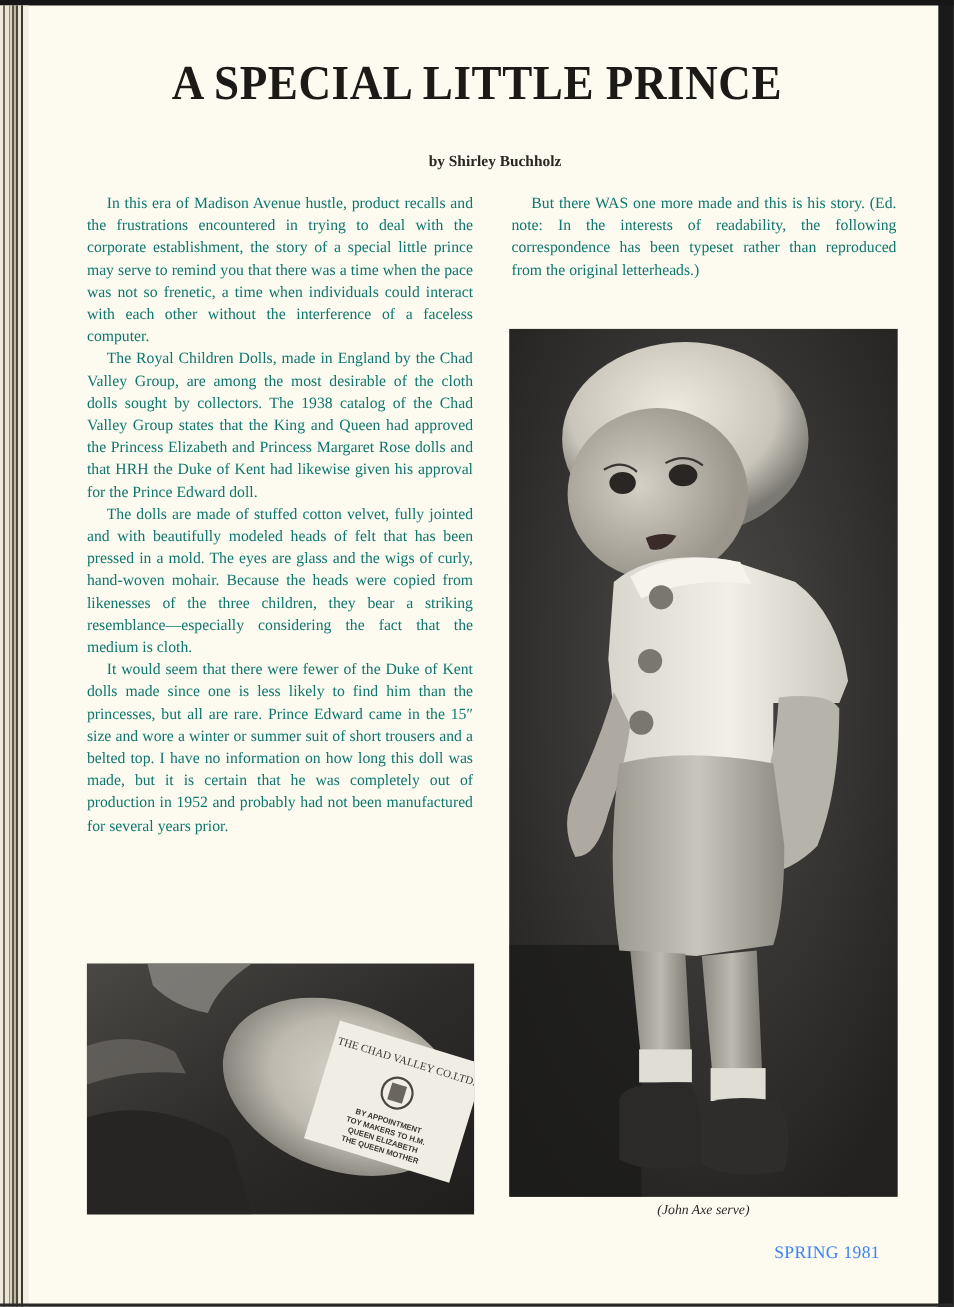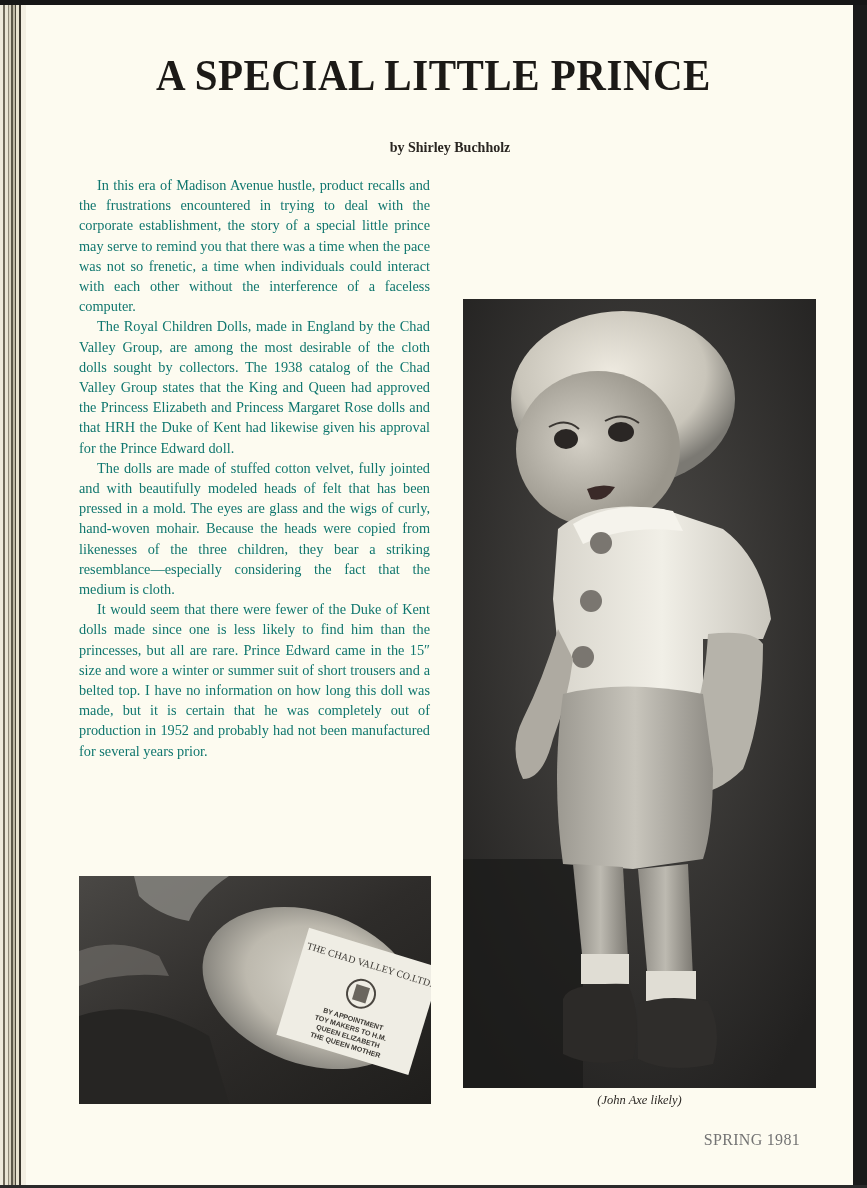--- a/index.html
+++ b/index.html
@@ -50,21 +50,21 @@
   .photo { position: absolute; overflow: hidden; background: #2a2826; }
   .photo-label { left: 79px; top: 876px; width: 352px; height: 228px; }
   .photo-doll { left: 463px; top: 299px; width: 353px; height: 789px; }
 
   .caption {
     position: absolute; left: 463px; width: 353px; top: 1093px;
     text-align: center; font-style: italic; font-size: 12.5px; color: #2c2824;
   }
   .footer {
     position: absolute; right: 53px; top: 1131px;
-    font-size: 16px; letter-spacing: 0.3px; color: #737373;
+    font-size: 16px; letter-spacing: 0.3px; color: #3b82f6;
   }
   svg { display: block; }
 </style>
 </head>
 <body>
 
 <div class="page">
   <div class="top-edge"></div>
   <div class="binding"></div>
   <div class="bottom-edge"></div>
@@ -72,20 +72,23 @@
   <h1 class="title">A SPECIAL LITTLE PRINCE</h1>
   <div class="byline">by Shirley Buchholz</div>
 
   <div class="col col-left">
     <p>In this era of Madison Avenue hustle, product recalls and the frustrations encountered in trying to deal with the corporate establishment, the story of a special little prince may serve to re­mind you that there was a time when the pace was not so frenetic, a time when individuals could interact with each other without the in­terference of a faceless computer.</p>
     <p>The Royal Children Dolls, made in England by the Chad Valley Group, are among the most de­sirable of the cloth dolls sought by collectors. The 1938 catalog of the Chad Valley Group states that the King and Queen had approved the Prin­cess Elizabeth and Princess Margaret Rose dolls and that HRH the Duke of Kent had likewise given his approval for the Prince Edward doll.</p>
     <p>The dolls are made of stuffed cotton velvet, fully jointed and with beautifully modeled heads of felt that has been pressed in a mold. The eyes are glass and the wigs of curly, hand-woven mohair. Because the heads were copied from likenesses of the three children, they bear a striking resemblance—especially considering the fact that the medium is cloth.</p>
     <p>It would seem that there were fewer of the Duke of Kent dolls made since one is less likely to find him than the princesses, but all are rare. Prince Edward came in the 15″ size and wore a winter or summer suit of short trousers and a belted top. I have no information on how long this doll was made, but it is certain that he was completely out of production in 1952 and proba­bly had not been manufactured for several years prior.</p>
   </div>
 
+  <div class="col col-right">
+    <p>But there WAS one more made and this is his story. (Ed. note: In the interests of readability, the following correspondence has been typeset rather than reproduced from the original let­terheads.)</p>
+  </div>
 
   <div class="photo photo-label">
     <svg width="352" height="228" viewBox="0 0 352 228">
       <defs>
         <radialGradient id="footGrad" cx="55%" cy="45%" r="60%">
           <stop offset="0" stop-color="#d9d6cc"></stop>
           <stop offset="0.6" stop-color="#bdb9ae"></stop>
           <stop offset="1" stop-color="#7c7a74"></stop>
         </radialGradient>
         <linearGradient id="bgL" x1="0" y1="0" x2="1" y2="1">
@@ -175,15 +178,15 @@
       <path d="M175 570 L225 565 L230 680 L185 682 Z" fill="url(#legs)"></path>
 
       <rect x="118" y="655" width="48" height="30" fill="#e0ddd4"></rect>
       <rect x="183" y="672" width="50" height="30" fill="#e0ddd4"></rect>
 
       <path d="M100 700 Q105 683 165 685 Q180 720 170 760 Q130 770 100 755 Z" fill="#2c2a28"></path>
       <path d="M175 705 Q200 695 245 702 Q260 730 250 765 Q205 775 175 760 Z" fill="#2f2d2b"></path>
     </svg>
   </div>
 
-  <div class="caption">(John Axe likely)</div>
+  <div class="caption">(John Axe serve)</div>
   <div class="footer">SPRING 1981</div>
 </div>
 
 </body></html>

